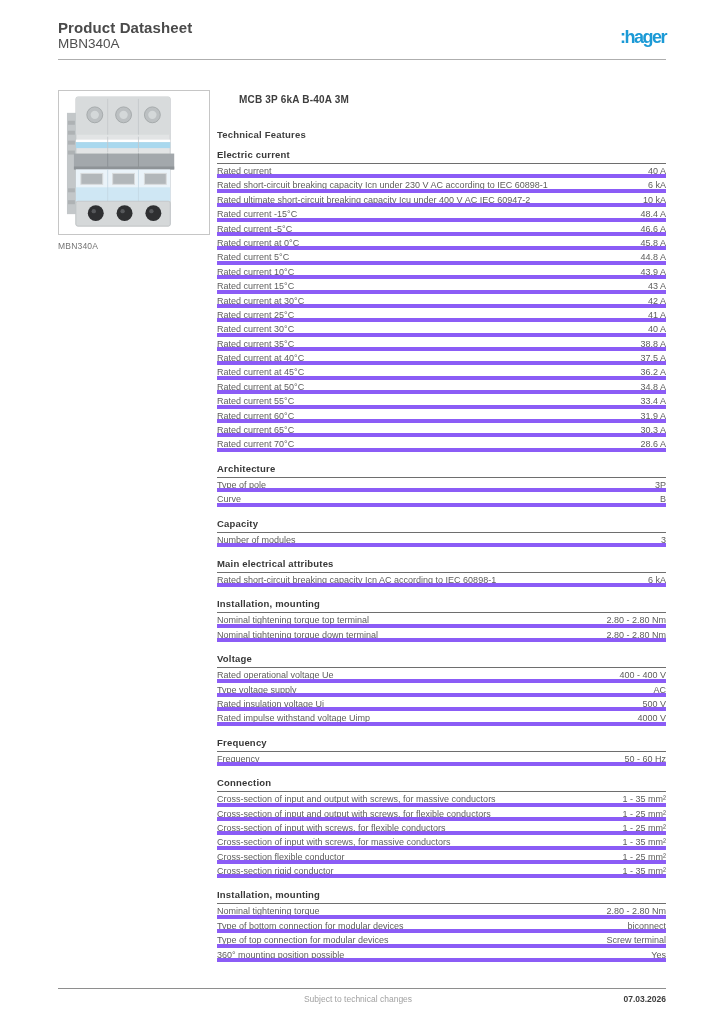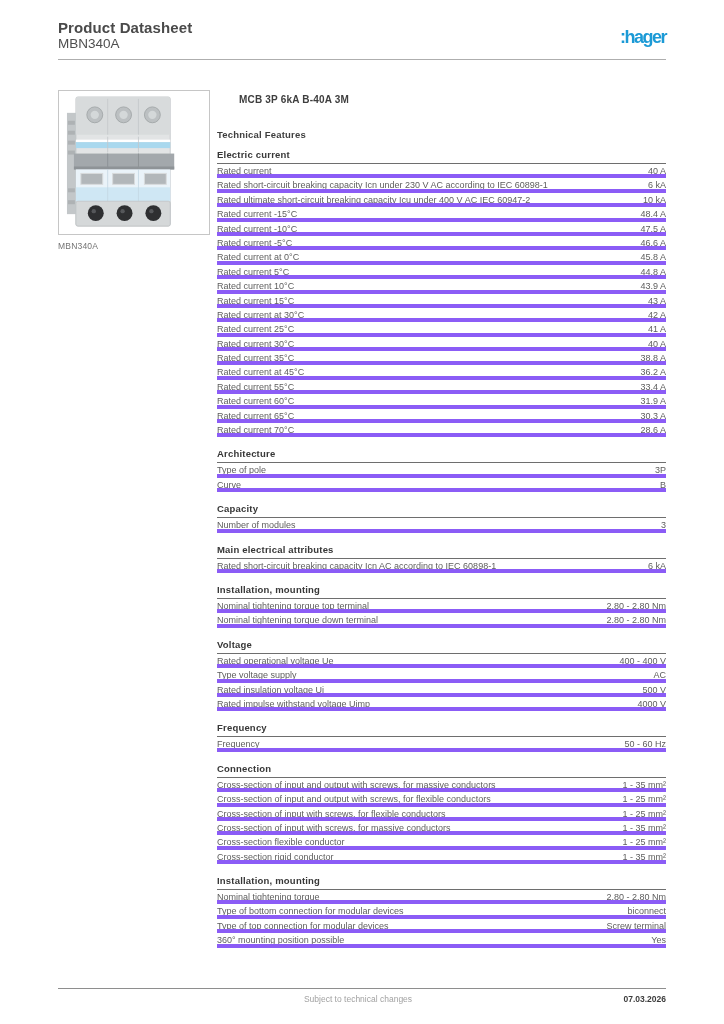--- a/index.html
+++ b/index.html
@@ -238,24 +238,20 @@
             </div>
             <div class="spec-row">
               <span class="spec-label">Rated ultimate short-circuit breaking capacity Icu under 400 V AC IEC 60947-2</span>
               <span class="spec-value">10 kA</span>
             </div>
             <div class="spec-row">
               <span class="spec-label">Rated current -15°C</span>
               <span class="spec-value">48.4 A</span>
             </div>
             <div class="spec-row">
-              <span class="spec-label">Rated current -10°C</span>
-              <span class="spec-value">47.5 A</span>
-            </div>
-            <div class="spec-row">
               <span class="spec-label">Rated current -5°C</span>
               <span class="spec-value">46.6 A</span>
             </div>
             <div class="spec-row">
               <span class="spec-label">Rated current at 0°C</span>
               <span class="spec-value">45.8 A</span>
             </div>
             <div class="spec-row">
               <span class="spec-label">Rated current 5°C</span>
               <span class="spec-value">44.8 A</span>
@@ -278,22 +274,30 @@
             </div>
             <div class="spec-row">
               <span class="spec-label">Rated current 30°C</span>
               <span class="spec-value">40 A</span>
             </div>
             <div class="spec-row">
               <span class="spec-label">Rated current 35°C</span>
               <span class="spec-value">38.8 A</span>
             </div>
             <div class="spec-row">
+              <span class="spec-label">Rated current at 40°C</span>
+              <span class="spec-value">37.5 A</span>
+            </div>
+            <div class="spec-row">
               <span class="spec-label">Rated current at 45°C</span>
               <span class="spec-value">36.2 A</span>
+            </div>
+            <div class="spec-row">
+              <span class="spec-label">Rated current at 50°C</span>
+              <span class="spec-value">34.8 A</span>
             </div>
             <div class="spec-row">
               <span class="spec-label">Rated current 55°C</span>
               <span class="spec-value">33.4 A</span>
             </div>
             <div class="spec-row">
               <span class="spec-label">Rated current 60°C</span>
               <span class="spec-value">31.9 A</span>
             </div>
             <div class="spec-row">

